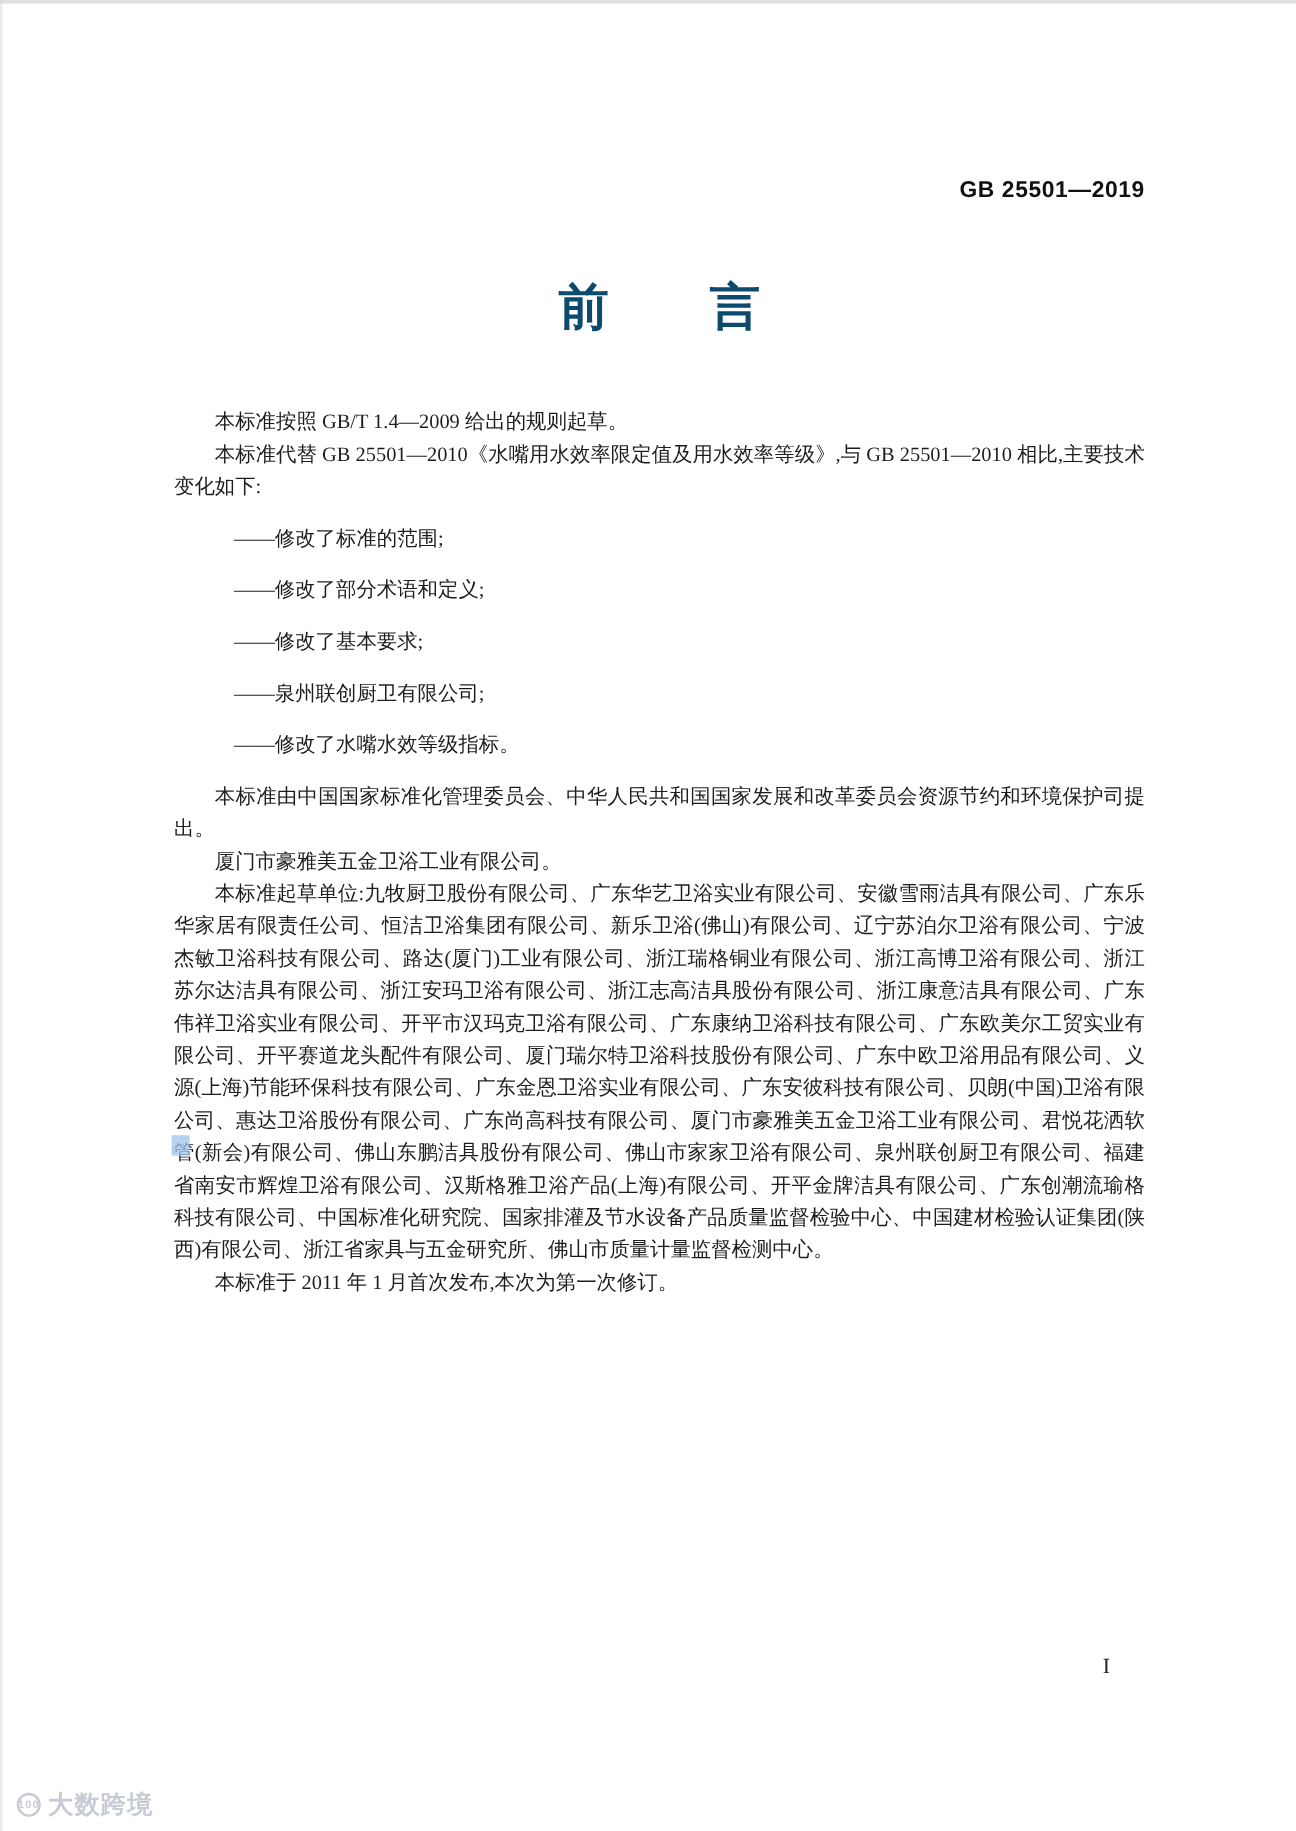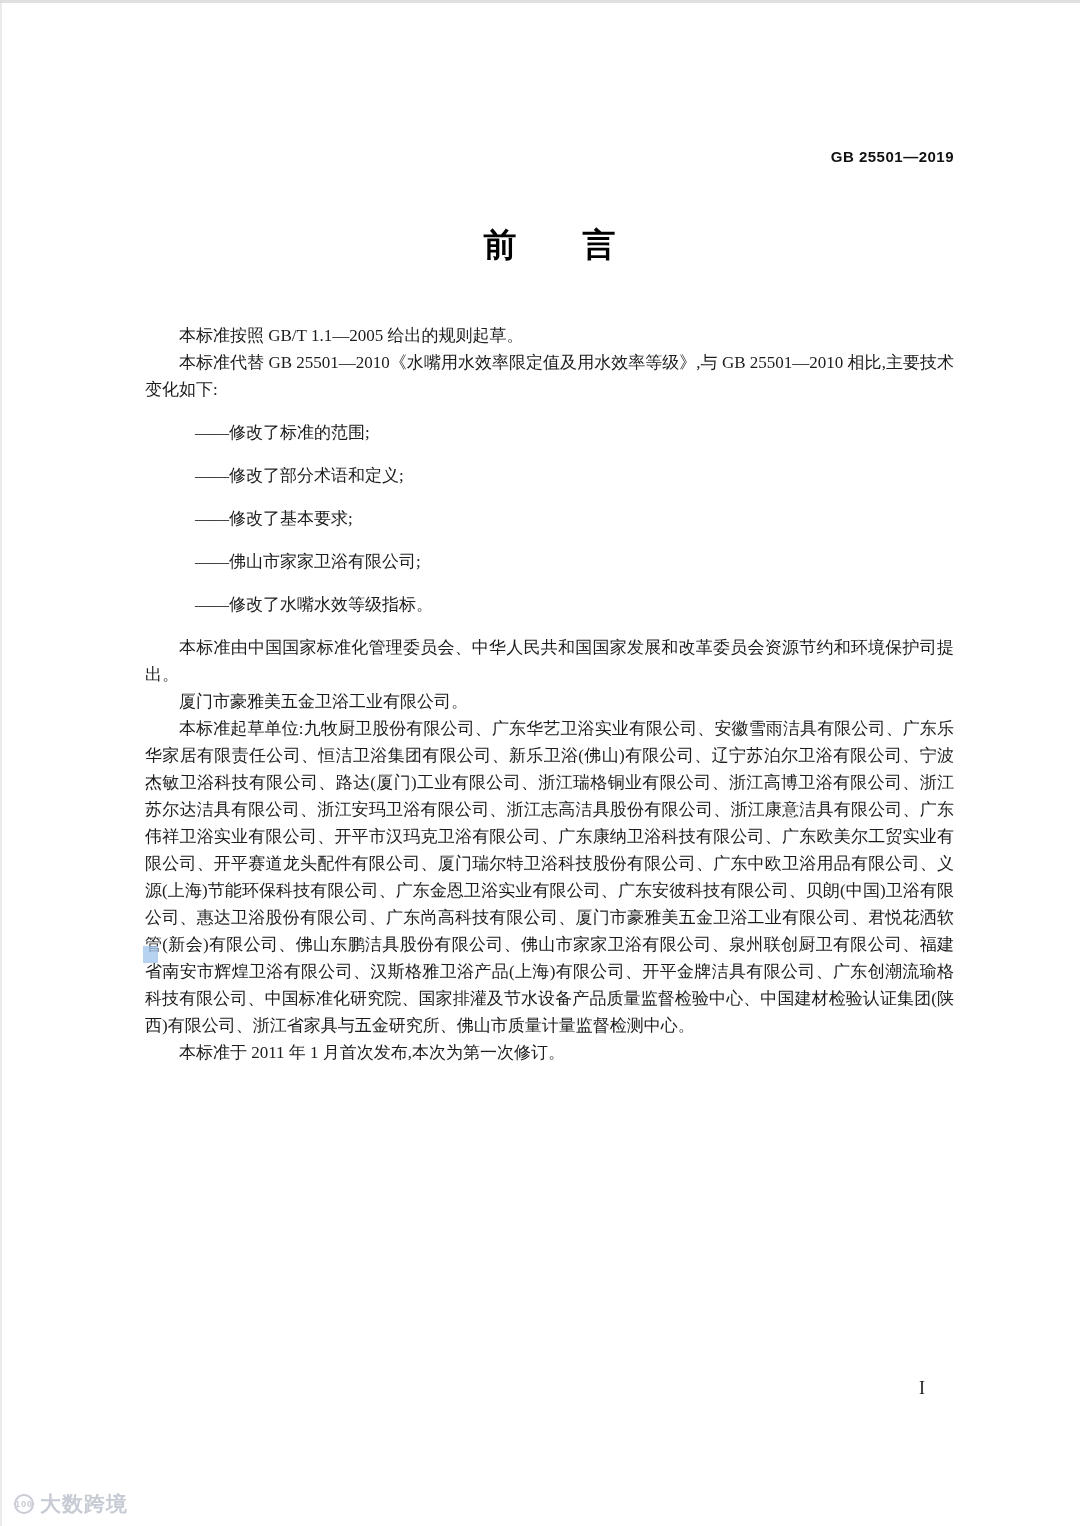--- a/index.html
+++ b/index.html
@@ -10,27 +10,27 @@
   }
   .scan-edge-top{position:absolute;top:0;left:0;right:0;height:3px;background:#c6c6c6;opacity:.55;}
   .scan-edge-left{position:absolute;top:0;left:0;bottom:0;width:2px;background:#d8d8d8;opacity:.5;}
   .page{
     position:absolute;inset:0;
     padding:148px 126px 0 145px;box-sizing:border-box;
   }
   .header-code{
     text-align:right;
     font-family:"Liberation Sans","DejaVu Sans",sans-serif;
-    font-weight:bold;font-size:15px;letter-spacing:.5px;color:#111;
+    font-weight:bold;font-size:19px;letter-spacing:.5px;color:#111;
   }
   .doc-title{
     margin:58px 0 0 0;
     text-align:center;
     font-family:"Liberation Sans","DejaVu Sans",sans-serif;
-    font-weight:bold;font-size:33px;color:#000000;
+    font-weight:bold;font-size:42px;color:#0c4a6e;
     letter-spacing:2em;text-indent:2em;
   }
   .body-text{
     margin-top:54px;
     font-size:17px;line-height:27px;
   }
   .para{
     margin:0;text-indent:2em;text-align:justify;
     word-break:break-all;
   }
@@ -63,26 +63,26 @@
 <div class="scan-edge-top"></div>
 <div class="scan-edge-left"></div>
 
 <div class="page">
 
   <div class="header-code">GB 25501—2019</div>
 
   <h1 class="doc-title">前言</h1>
 
   <div class="body-text">
-    <p class="para">本标准按照 GB/T 1.1—2005 给出的规则起草。</p>
+    <p class="para">本标准按照 GB/T 1.4—2009 给出的规则起草。</p>
     <p class="para">本标准代替 GB 25501—2010《水嘴用水效率限定值及用水效率等级》,与 GB 25501—2010 相比,主要技术变化如下:</p>
     <p class="dash-item">——修改了标准的范围;</p>
     <p class="dash-item">——修改了部分术语和定义;</p>
     <p class="dash-item">——修改了基本要求;</p>
-    <p class="dash-item">——佛山市家家卫浴有限公司;</p>
+    <p class="dash-item">——泉州联创厨卫有限公司;</p>
     <p class="dash-item">——修改了水嘴水效等级指标。</p>
     <p class="para">本标准由中国国家标准化管理委员会、中华人民共和国国家发展和改革委员会资源节约和环境保护司提出。</p>
     <p class="para">厦门市豪雅美五金卫浴工业有限公司。</p>
     <p class="para">本标准起草单位:九牧厨卫股份有限公司、广东华艺卫浴实业有限公司、安徽雪雨洁具有限公司、广东乐华家居有限责任公司、恒洁卫浴集团有限公司、新乐卫浴(佛山)有限公司、辽宁苏泊尔卫浴有限公司、宁波杰敏卫浴科技有限公司、路达(厦门)工业有限公司、浙江瑞格铜业有限公司、浙江高博卫浴有限公司、浙江苏尔达洁具有限公司、浙江安玛卫浴有限公司、浙江志高洁具股份有限公司、浙江康意洁具有限公司、广东伟祥卫浴实业有限公司、开平市汉玛克卫浴有限公司、广东康纳卫浴科技有限公司、广东欧美尔工贸实业有限公司、开平赛道龙头配件有限公司、厦门瑞尔特卫浴科技股份有限公司、广东中欧卫浴用品有限公司、义源(上海)节能环保科技有限公司、广东金恩卫浴实业有限公司、广东安彼科技有限公司、贝朗(中国)卫浴有限公司、惠达卫浴股份有限公司、广东尚高科技有限公司、厦门市豪雅美五金卫浴工业有限公司、君悦花洒软管(新会)有限公司、佛山东鹏洁具股份有限公司、佛山市家家卫浴有限公司、泉州联创厨卫有限公司、福建省南安市辉煌卫浴有限公司、汉斯格雅卫浴产品(上海)有限公司、开平金牌洁具有限公司、广东创潮流瑜格科技有限公司、中国标准化研究院、国家排灌及节水设备产品质量监督检验中心、中国建材检验认证集团(陕西)有限公司、浙江省家具与五金研究所、佛山市质量计量监督检测中心。</p>
     <p class="para">本标准于 2011 年 1 月首次发布,本次为第一次修订。</p>
   </div>
 
 </div>
 
 <span class="blue-mark"></span>

